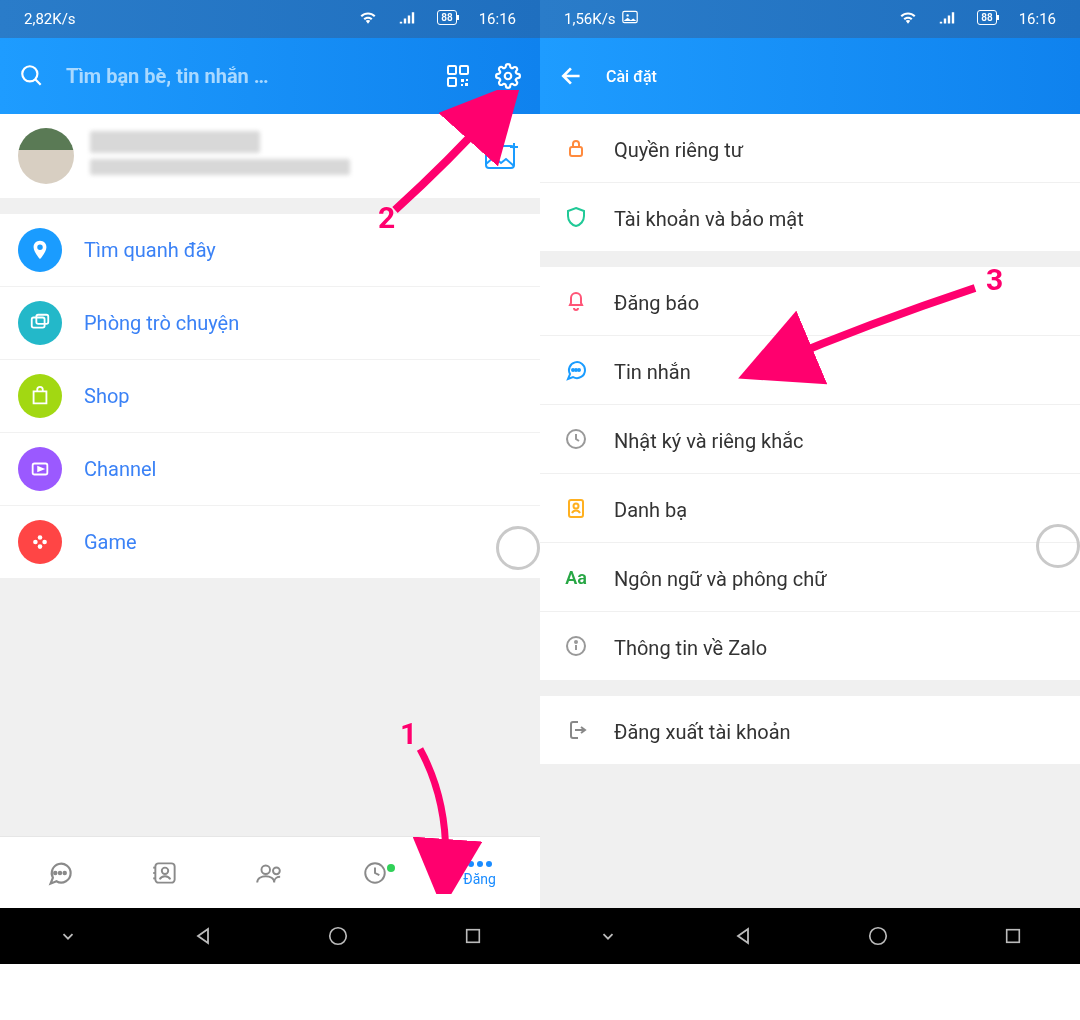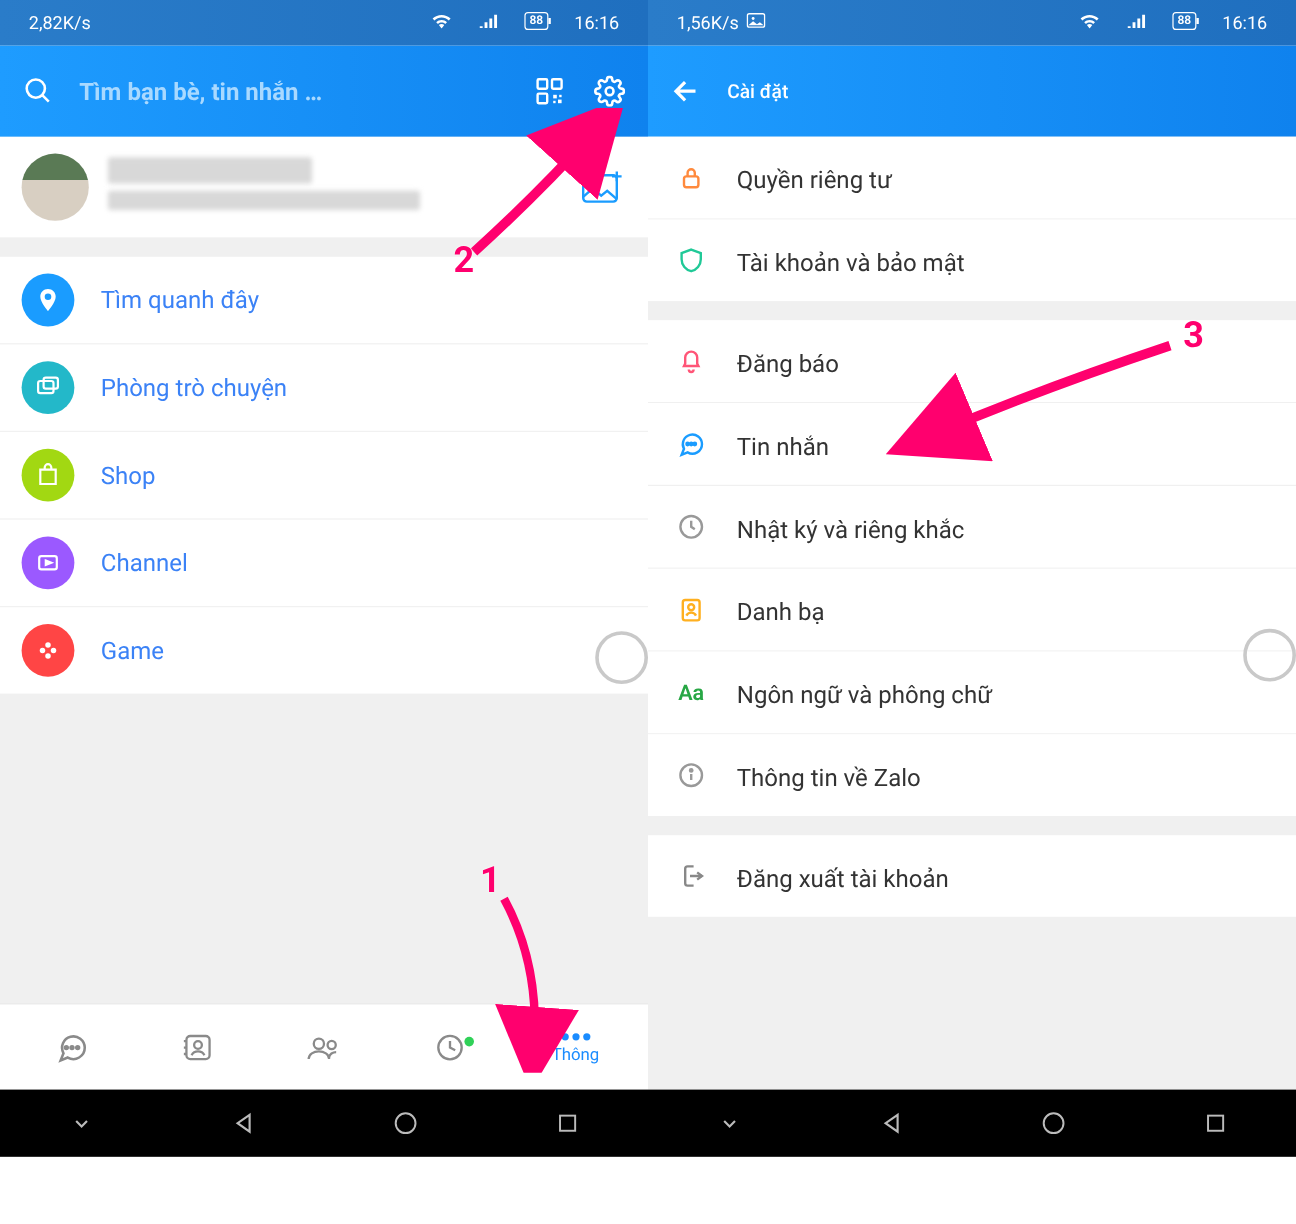--- a/index.html
+++ b/index.html
@@ -397,21 +397,21 @@
             <circle cx="12" cy="12" r="9"></circle>
             <path d="M12 7v5l4 2"></path>
           </svg>
       </div>
       <div class="nav-item active">
         <svg width="28" height="10" viewBox="0 0 28 10">
             <circle cx="5" cy="5" r="3" fill="#1a8cff"></circle>
             <circle cx="14" cy="5" r="3" fill="#1a8cff"></circle>
             <circle cx="23" cy="5" r="3" fill="#1a8cff"></circle>
           </svg>
-        <span class="nav-label">Thông</span>
+        <span class="nav-label">Đăng</span>
       </div>
     </div>
 
     <div class="android-nav">
       <span>
           <svg width="18" height="18" viewBox="0 0 20 20" fill="none" stroke="#bbb" stroke-width="2">
             <path d="M5 8l5 5 5-5"></path>
           </svg>
         </span>
       <span>

